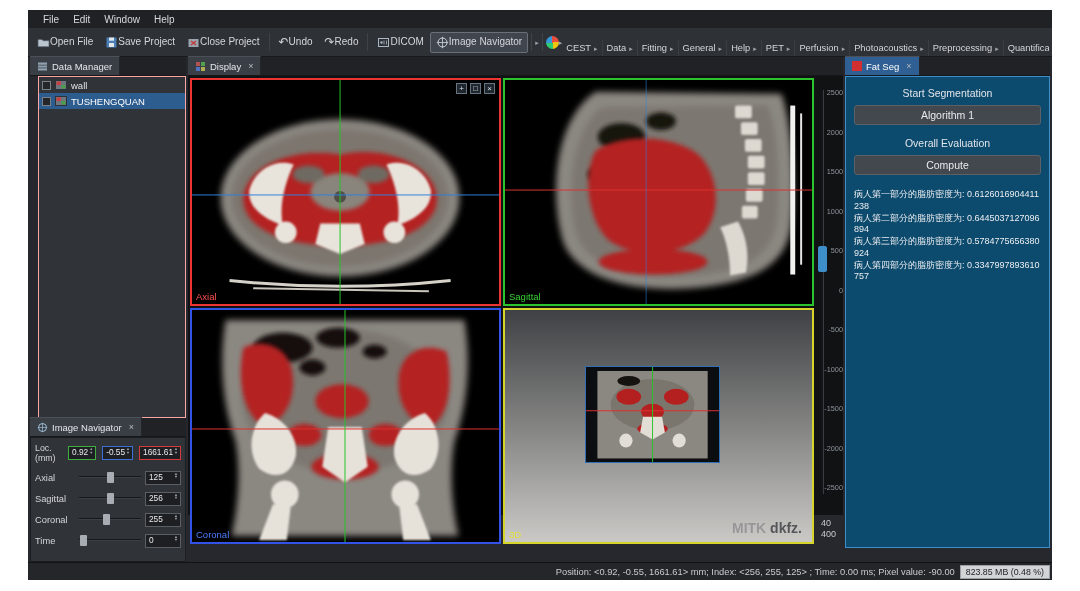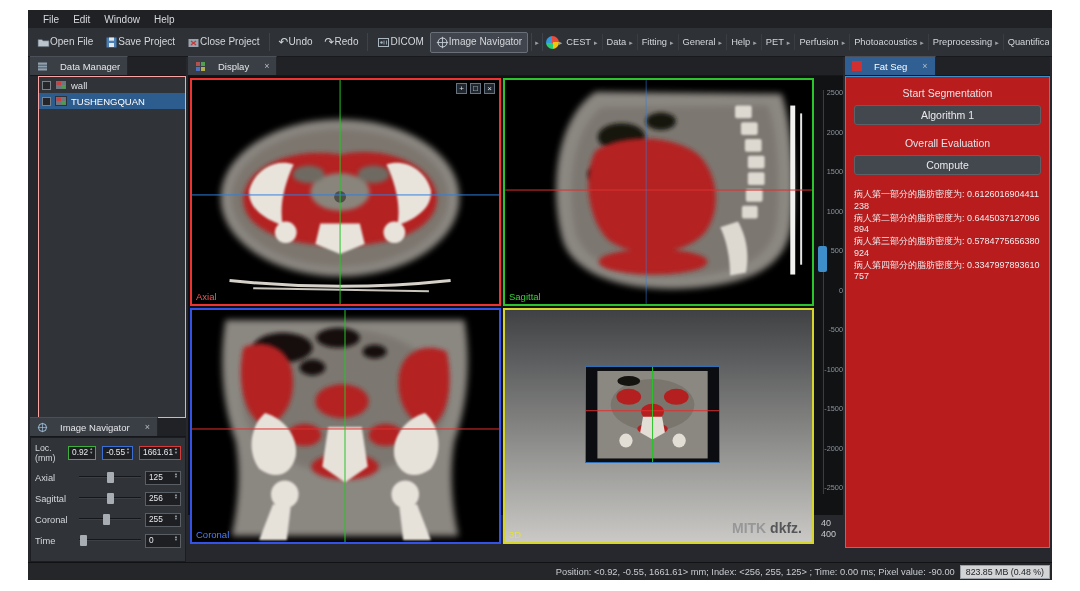--- a/index.html
+++ b/index.html
@@ -18,29 +18,29 @@
     display:flex;align-items:center;padding:0 3px;white-space:nowrap;overflow:hidden}
   .tb-btn{display:flex;align-items:flex-start;padding:3px 5px;border:1px solid transparent;
     border-radius:2px;font-size:10px;color:#d4d7db;flex:0 0 auto}
   .tb-btn.pressed{background:#41454d;border-color:#6a7078}
   .tb-sep{width:1px;height:18px;background:#1a1c1f;border-right:1px solid #3e424a;margin:0 3px;flex:0 0 auto}
   .tb-ico{width:13px;height:13px;flex:0 0 auto}
   .glyph-ico{font-size:12px;line-height:12px;color:#cfd6dd}
   .colorwheel{width:13px;height:13px;border-radius:50%;flex:0 0 auto;
     background:conic-gradient(#e74c3c 0 25%,#f1c40f 25% 50%,#2ecc71 50% 75%,#3498db 75% 100%)}
   .arrow{color:#9ba1a8;font-size:7px;line-height:7px}
-  .tb-menus{display:flex;align-items:center;height:100%;overflow:hidden}
+  .tb-menus{display:flex;align-items:flex-end;height:100%;overflow:hidden}
   .tb-menu{display:flex;align-items:center;gap:3px;padding:3px 4px;border-right:1px solid #3a3e44;
     font-size:9.3px;color:#d4d7db;flex:0 0 auto}
 
   
   .workspace{position:absolute;left:0;right:0;top:47px;height:505px;background:#26282d}
 
   .panel-tabbar{height:19px;background:#202226;display:flex;align-items:flex-end;border-bottom:1px solid #15171a}
-  .ptab{display:flex;align-items:center;gap:12px;height:19px;padding:0 7px;background:#3a3e45;
+  .ptab{display:flex;align-items:center;gap:4px;height:19px;padding:0 7px;background:#3a3e45;
     font-size:9.5px;color:#e4e7ea;border-top:1px solid #4b5058;border-right:1px solid #24262a}
   .ptab .close{color:#b6bcc2;font-size:9px;margin-left:3px}
   .ptab.blue{background:#2f5f93;color:#ffffff}
 
   
   .left-col{position:absolute;left:2px;top:0;width:156px;height:505px}
   .dm-content{position:absolute;left:8px;right:0;top:19px;height:342px;background:#303338;border:1px solid #fca5a5}
   .tree-row{display:flex;align-items:center;gap:4px;height:16px;padding:0 3px;font-size:9.5px;color:#dde0e4}
   .tree-row.selected{background:#2d5c8f;color:#fff}
   .cb{width:9px;height:9px;border:1px solid #7a8088;background:#24262a;flex:0 0 auto}
@@ -89,21 +89,21 @@
   
   .level-col{position:absolute;left:630px;top:2px;width:25px;height:466px}
   .lw-groove{position:absolute;left:3px;top:12px;bottom:50px;width:3px;background:#121416;border-right:1px solid #3a3e44}
   .lw-handle{position:absolute;left:0;top:168px;width:9px;height:26px;background:#3d8ec9;border-radius:2px}
   .lw-ticks{position:absolute;left:9px;right:0;top:10px;bottom:52px;display:flex;flex-direction:column;
     justify-content:space-between;align-items:flex-end;font-size:7.3px;color:#8d939a}
   .lw-values{position:absolute;left:3px;bottom:4px;font-size:9px;color:#c6cacd;line-height:11px}
 
   
   .right-panel{position:absolute;left:817px;top:0;width:205px;height:505px}
-  .fs-content{position:absolute;left:0;right:0;top:19px;height:472px;background:#b91c1c;
+  .fs-content{position:absolute;left:0;right:0;top:19px;height:472px;background:#0c4a6e;
     border:1px solid #3d8ec9;padding:8px 8px 0}
   .fs-heading{text-align:center;font-size:10.5px;color:#e2e5e9;padding:2px 0 6px}
   .fs-btn{display:block;width:100%;height:20px;background:#43474e;border:1px solid #5c6168;border-radius:3px;
     color:#e8eaec;font-size:10.5px;text-align:center;line-height:18px;margin-bottom:10px}
   .fs-results{font-size:9px;color:#eceef0;line-height:11.5px;padding-top:4px}
   .fs-results div{margin-bottom:0.5px;word-break:break-all}
   .fatseg-ico{width:10px;height:10px;background:#d23030;flex:0 0 auto}
 
   
   .statusbar{position:absolute;left:0;right:0;bottom:0;height:18px;background:#24262a;border-top:1px solid #101214;

